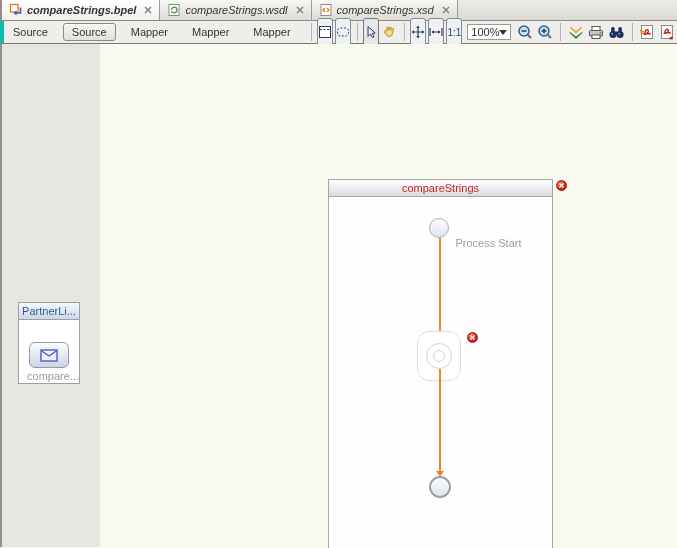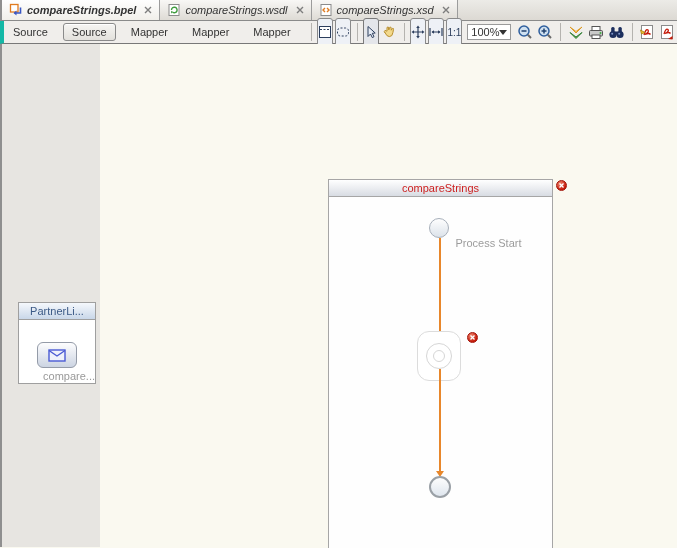--- a/index.html
+++ b/index.html
@@ -25,21 +25,21 @@
   .zoom-combo { width:53px; height:16px; background:#fff; border:1px solid #9a9a9a; display:flex; align-items:center; padding:0 3px; margin:0 4px; }
   .zoom-combo .zval { flex:1; }
   .combo-arrow { width:0; height:0; border-left:4px solid transparent; border-right:4px solid transparent; border-top:5px solid #333; }
 
   
   .content { display:flex; height:503px; }
   .palette-panel { width:100px; background:#e7e5e1; border-left:2px solid #8f8f8f; position:relative; }
   .canvas { flex:1; background:#faf9f0; position:relative; }
 
   
-  .palette-box { position:absolute; left:16px; top:258px; width:78px; height:82px; border:1px solid #9f9f9f; background:#fff; }
+  .palette-box { position:absolute; left:16px; top:258px; width:62px; height:82px; border:1px solid #9f9f9f; background:#fff; }
   .palette-header { height:17px; line-height:16px; text-align:center; color:#3c5a86; background:linear-gradient(#f5f8fc,#c9d7e9); border-bottom:1px solid #9f9f9f; overflow:hidden; white-space:nowrap; }
   .palette-item { position:absolute; left:50%; top:39px; transform:translateX(-50%); width:40px; height:26px; border:1px solid #949ba8; border-radius:6px; background:linear-gradient(#fdfdfe,#ccd4e2); display:flex; align-items:center; justify-content:center; }
   .palette-item-label { position:absolute; left:0; right:0; top:67px; text-align:right; color:#9a9a9a; white-space:nowrap; }
 
   
   .process-box { position:absolute; left:228px; top:135px; width:225px; height:425px; border:1px solid #a6a6a6; background:#fefefe; }
   .process-header { height:17px; line-height:16px; text-align:center; background:linear-gradient(#ffffff,#d8dce3); border-bottom:1px solid #a6a6a6; color:#cc1f1f; }
   .node-label { position:absolute; left:0; width:100%; text-align:center; color:#9c9c9c;margin-left:48px; }
   .start-circle { position:absolute; left:100px; top:38px; width:20px; height:20px; border-radius:50%; border:1px solid #a7afba; background:linear-gradient(#fefefe,#dce3ea); }
   .end-circle { position:absolute; left:100px; top:296px; width:22px; height:22px; border-radius:50%; border:2.5px solid #9aa0a6; background:linear-gradient(#fdfdfd,#dfe6ee); }

